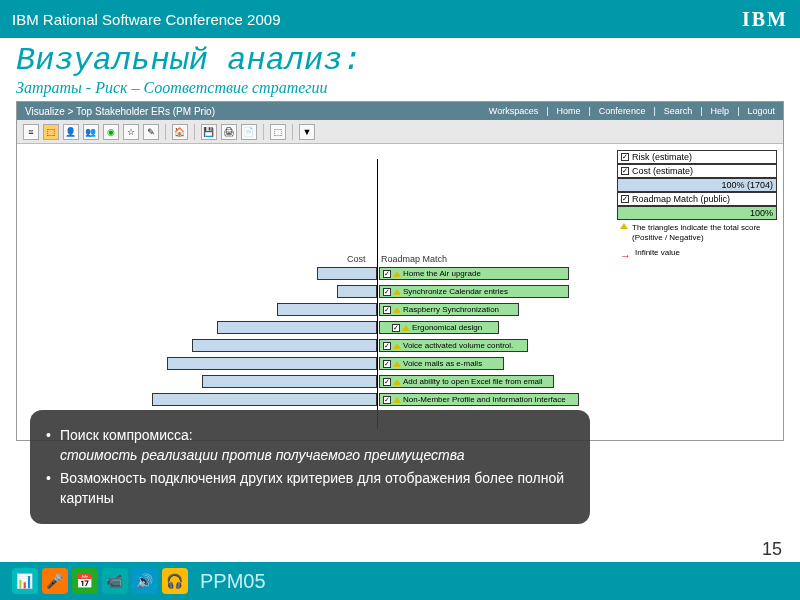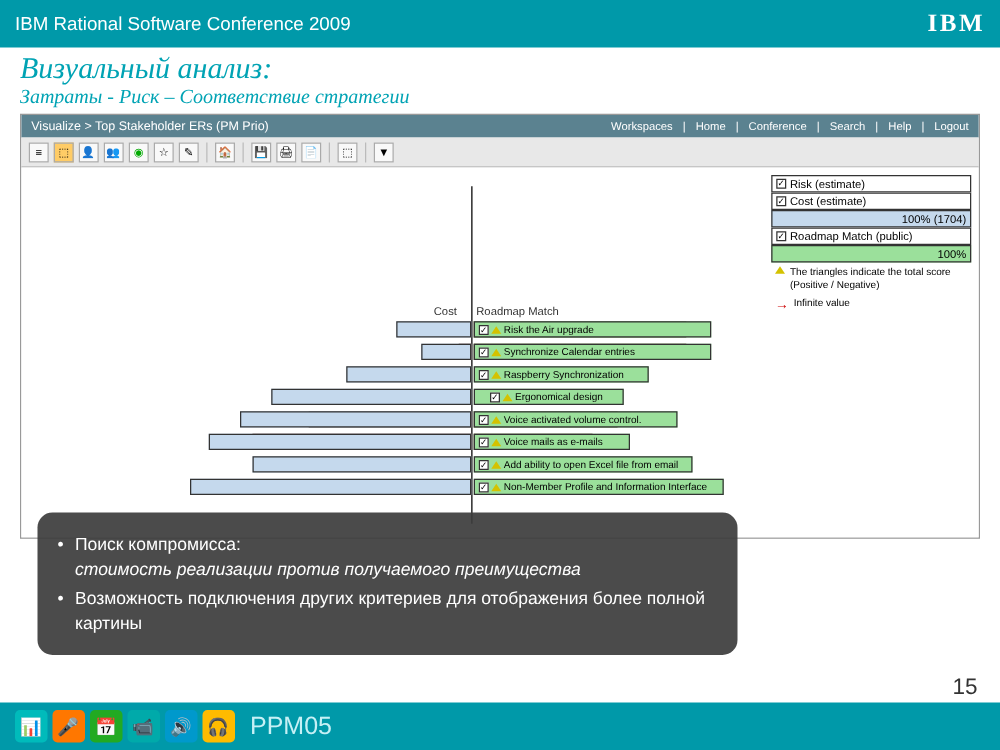--- a/index.html
+++ b/index.html
@@ -1,19 +1,19 @@
 <!DOCTYPE html>
 <html><head>
 <meta charset="utf-8">
 <style>
   * { margin: 0; padding: 0; box-sizing: border-box; }
   body { font-family: Arial, sans-serif; width: 800px; height: 600px; background: #fff; overflow: hidden; }
   .topbar { background: #0099a9; color: #fff; height: 38px; display: flex; align-items: center; justify-content: space-between; padding: 0 12px; font-size: 15px; }
   .ibm-logo { font-family: Georgia, serif; font-weight: bold; letter-spacing: 2px; font-size: 20px; }
-  .slide-title { color: #00a3b4; font-size: 24px; font-style: italic; padding: 4px 16px 0; font-family: Liberation Serif, serif; }
+  .slide-title { color: #00a3b4; font-size: 32px; font-style: italic; padding: 4px 16px 0; font-family: Liberation Mono, monospace; }
   .slide-subtitle { color: #00a3b4; font-size: 16px; font-style: italic; padding: 0 16px 4px; font-family: Georgia, serif; }
   .app-frame { margin: 0 16px; border: 1px solid #999; background: #f4f4f4; height: 340px; position: relative; overflow: hidden; }
   .app-breadcrumb { background: #5b8290; color: #fff; font-size: 10px; height: 18px; display: flex; align-items: center; justify-content: space-between; padding: 0 8px; }
   .app-nav { display: flex; gap: 8px; font-size: 9px; }
   .app-toolbar { background: #e8e8e8; height: 24px; border-bottom: 1px solid #bbb; display: flex; align-items: center; padding: 0 6px; gap: 4px; }
   .tb-btn { width: 16px; height: 16px; border: 1px solid #aaa; background: #f9f9f9; font-size: 9px; display: flex; align-items: center; justify-content: center; cursor: pointer; }
   .tb-sep { width: 1px; height: 16px; background: #bbb; margin: 0 2px; }
   .canvas { position: relative; background: #fff; height: 296px; }
   .chart-area { position: absolute; left: 130px; top: 15px; width: 430px; height: 270px; }
   .axis { position: absolute; left: 230px; top: 0; width: 1px; height: 270px; background: #000; }
@@ -97,21 +97,21 @@
       <div class="axis"></div>
       <span class="axis-label" style="left:200px; top:95px;">Cost</span>
       <span class="axis-label" style="left:234px; top:95px;">Roadmap Match</span>
 
       <div id="bars">
           <div class="bar blue" style="position: absolute; top: 108px; right: 200px; width: 60px; height: 13px;"></div>
           <div class="bar orange" style="position: absolute; top: 108px; left: 232px; width: 170px; height: 13px;"></div>
           <div class="row-label-box green" style="top: 108px; width: 190px;">
             <span class="chk">✓</span>
             <span class="tri"></span>
-            <span>Risk the Air upgrade</span>
+            <span>Home the Air upgrade</span>
           </div>
           <div class="bar orange" style="position: absolute; top: 126px; right: 200px; width: 10px; height: 13px;"></div>
           <div class="bar blue" style="position: absolute; top: 126px; right: 200px; width: 40px; height: 13px;"></div>
           <div class="bar orange" style="position: absolute; top: 126px; left: 232px; width: 170px; height: 13px;"></div>
           <div class="row-label-box green" style="top: 126px; width: 190px;">
             <span class="chk">✓</span>
             <span class="tri"></span>
             <span>Synchronize Calendar entries</span>
           </div>
           <div class="bar blue" style="position: absolute; top: 144px; right: 200px; width: 100px; height: 13px;"></div>
@@ -122,21 +122,21 @@
           </div>
           <div class="bar blue" style="position: absolute; top: 162px; right: 200px; width: 160px; height: 13px;"></div>
           <div class="row-label-box green" style="top: 162px; width: 120px; padding-left: 12px;">
             <span class="chk">✓</span>
             <span class="tri"></span>
             <span>Ergonomical design</span>
           </div>
           <div class="bar orange" style="position: absolute; top: 180px; right: 200px; width: 130px; height: 13px;"></div>
           <div class="bar blue" style="position: absolute; top: 180px; right: 200px; width: 185px; height: 13px;"></div>
           <div class="bar orange" style="position: absolute; top: 180px; left: 232px; width: 115px; height: 13px;"></div>
-          <div class="row-label-box green" style="top: 180px; width: 163px;">
+          <div class="row-label-box green" style="top: 180px; width: 149px;">
             <span class="chk">✓</span>
             <span class="tri"></span>
             <span>Voice activated volume control.</span>
           </div>
           <div class="bar orange" style="position: absolute; top: 198px; right: 200px; width: 175px; height: 13px;"></div>
           <div class="bar blue" style="position: absolute; top: 198px; right: 200px; width: 210px; height: 13px;"></div>
           <div class="bar orange" style="position: absolute; top: 198px; left: 232px; width: 95px; height: 13px;"></div>
           <div class="row-label-box green" style="top: 198px; width: 125px;">
             <span class="chk">✓</span>
             <span class="tri"></span>

